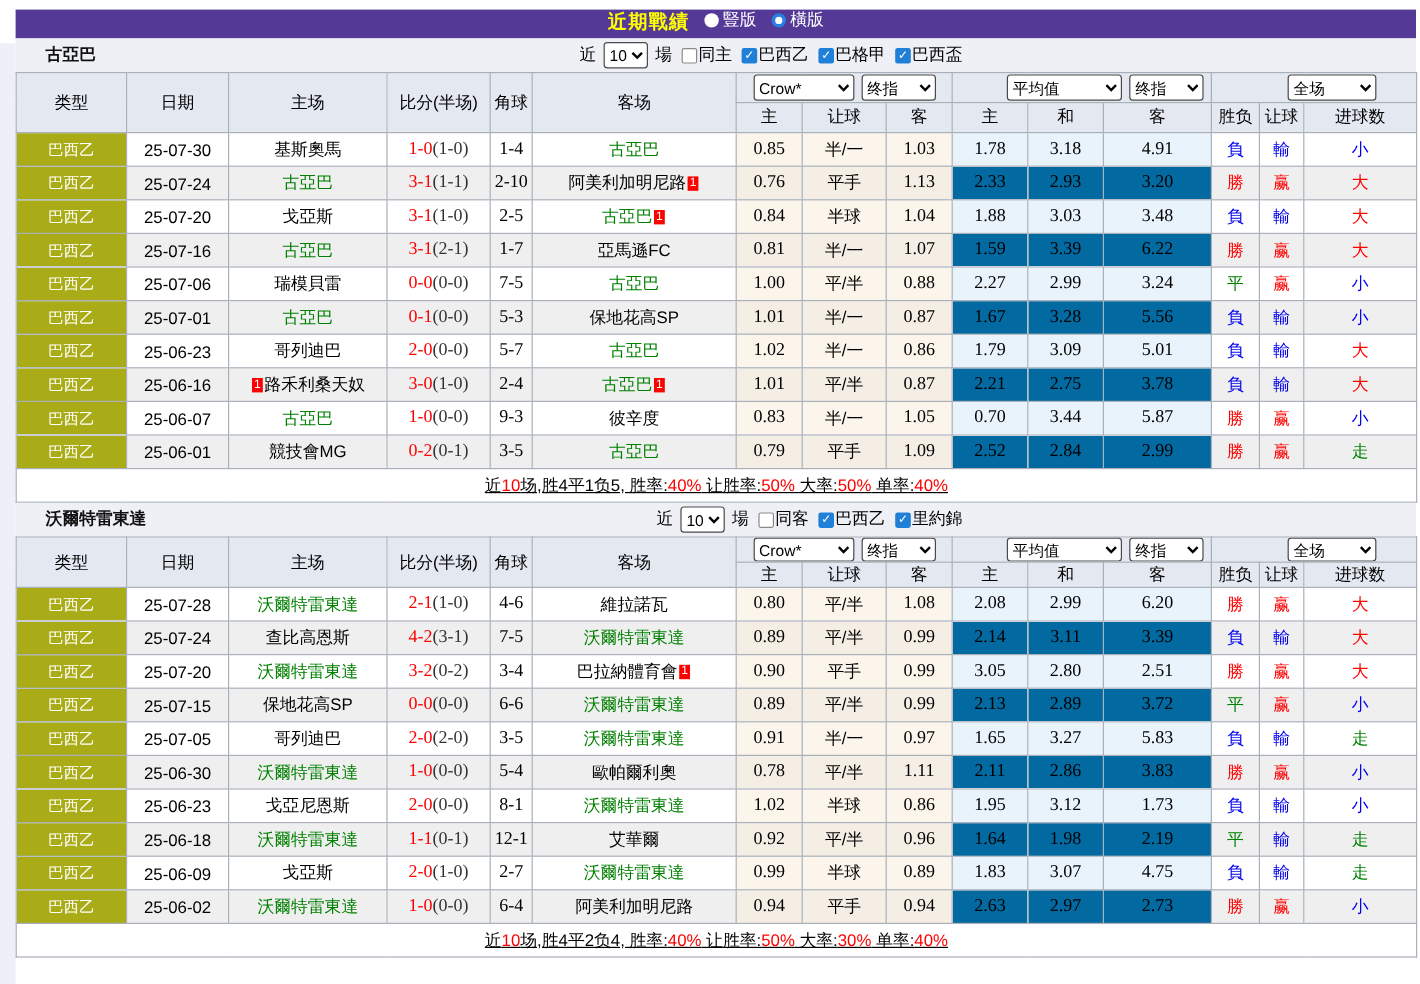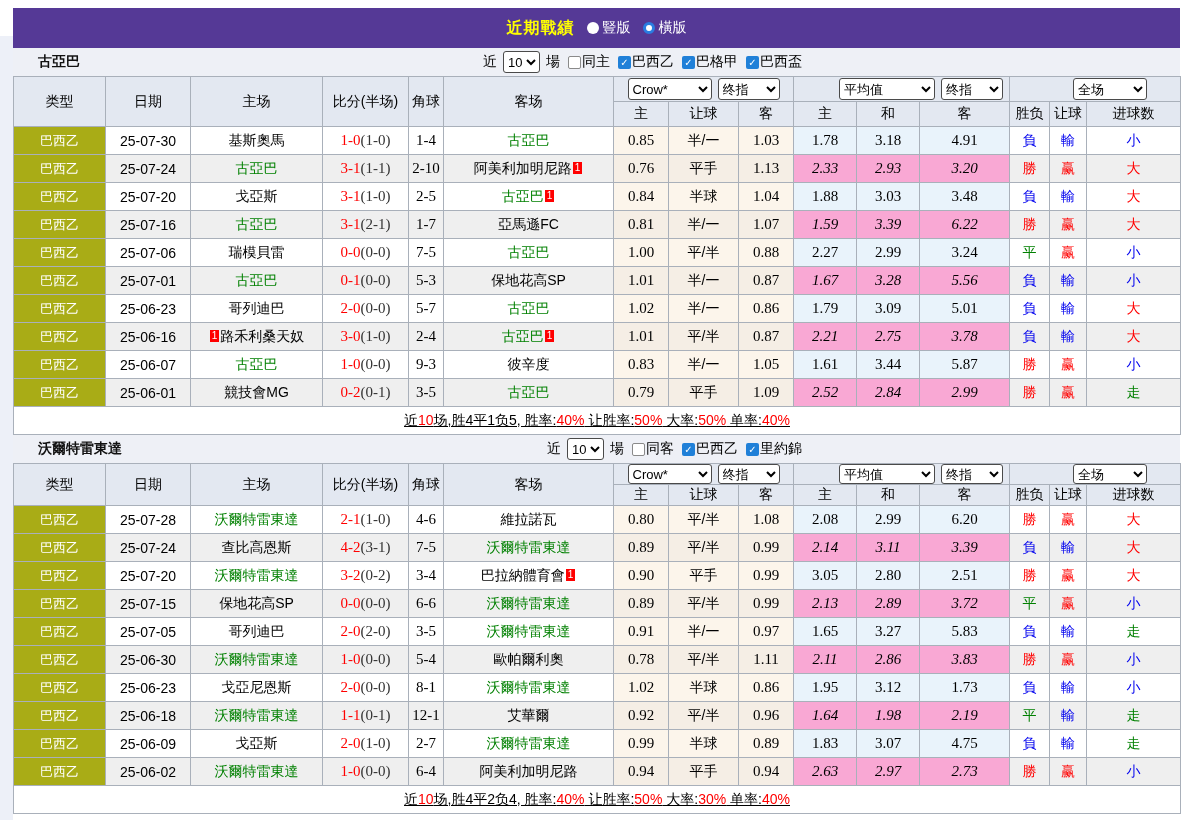--- a/index.html
+++ b/index.html
@@ -7,21 +7,21 @@
   body {
     width:1183px; height:820px; overflow:hidden; position:relative;
     background:#ffffff;
     font-family:"Liberation Sans","DejaVu Sans",sans-serif;
     font-size:14px; color:#000;
   }
   .left-strip { position:absolute; left:0; top:36px; width:13px; height:784px; background:#edf0f8; }
   .page { position:absolute; left:13px; top:8px; width:1167px; }
 
   
-  .topbar { height:40px; background:#553996; display:flex; align-items:center; justify-content:center; gap:12px; }
+  .topbar { height:24px; background:#553996; display:flex; align-items:flex-start; justify-content:center; gap:12px; }
   .topbar .title { color:#ffff00; font-weight:bold; font-size:16px; letter-spacing:1px; }
   .radio-label { display:inline-flex; align-items:center; gap:4px; color:#fff; font-size:14px; cursor:default; }
   .rdot { width:12px; height:12px; border-radius:50%; background:#fff; display:inline-block; }
   .rdot.on { border:3.5px solid #2a7de1; }
 
   
   .sec-head { height:28px; background:#eef0f6; display:flex; align-items:center; padding-left:25px; }
   .sec-head .team { font-weight:bold; font-size:14px; color:#111; }
   .controls { margin-left:auto; margin-right:378px; display:flex; align-items:center; gap:4px; font-size:14px; white-space:nowrap; }
   .controls select { height:22px; font-size:13px; border:1px solid #4a4a4a; border-radius:3px; background:#fff; margin:0 2px; }
@@ -38,21 +38,21 @@
   thead select { height:22px; font-size:13px; border:1px solid #4a4a4a; border-radius:3px; background:#fff; margin:0 3px; }
   thead.compact select { height:20px; }
   .dd-euro { text-align:right; padding-right:3px; }
   .dd-scope { text-align:right; padding-right:30px; }
 
   tbody td { height:28px; font-size:14px; }
   tr.even td { background:#efefef; }
   td.asian { background:#fcf5eb; }
   tr.even td.asian { background:#f5eee5; }
   td.euro { background:#e9f3fb; }
-  tr.even td.euro { background:#f9a8d4;font-style:italic; }
+  tr.even td.euro { background:#0369a1; }
   td.league { background:#a9ac16 !important; }
   .ltxt { color:#fff; font-size:13px; }
   .num { font-family:"Liberation Serif","DejaVu Serif",serif; font-size:15px; }
   .tname { color:#000; }
   .tname.green { color:#008000; }
   .sc { color:#ff0000; }
   .half { color:#333; }
   .badge { display:inline-block; background:#ff0000; color:#fff; font-size:10px; line-height:12px; padding:0 2px; margin:0 1px; vertical-align:2px; font-family:"Liberation Sans",sans-serif; }
   tr.summary td { height:28px; background:#fff; font-size:14px;text-decoration:underline; }
   tr.summary .red { color:#ff0000; }
@@ -290,21 +290,21 @@
           <tr class="odd">
             <td class="league"><span class="ltxt">巴西乙</span></td>
             <td class="date">25-06-07</td>
             <td class="team"><span class="tname green">古亞巴</span></td>
             <td class="score num"><span class="sc">1-0</span><span class="half">(0-0)</span></td>
             <td class="corner num">9-3</td>
             <td class="team"><span class="tname">彼辛度</span></td>
             <td class="asian num">0.83</td>
             <td class="asian">半/一</td>
             <td class="asian num">1.05</td>
-            <td class="euro num">1.61</td>
+            <td class="euro num">0.70</td>
             <td class="euro num">3.44</td>
             <td class="euro num">5.87</td>
             <td class="res"><span style="color:#ff0000">勝</span></td>
             <td class="res"><span style="color:#ff0000">赢</span></td>
             <td class="res"><span style="color:#0000ee">小</span></td>
           </tr>
           <tr class="even">
             <td class="league"><span class="ltxt">巴西乙</span></td>
             <td class="date">25-06-01</td>
             <td class="team"><span class="tname">競技會MG</span></td>

